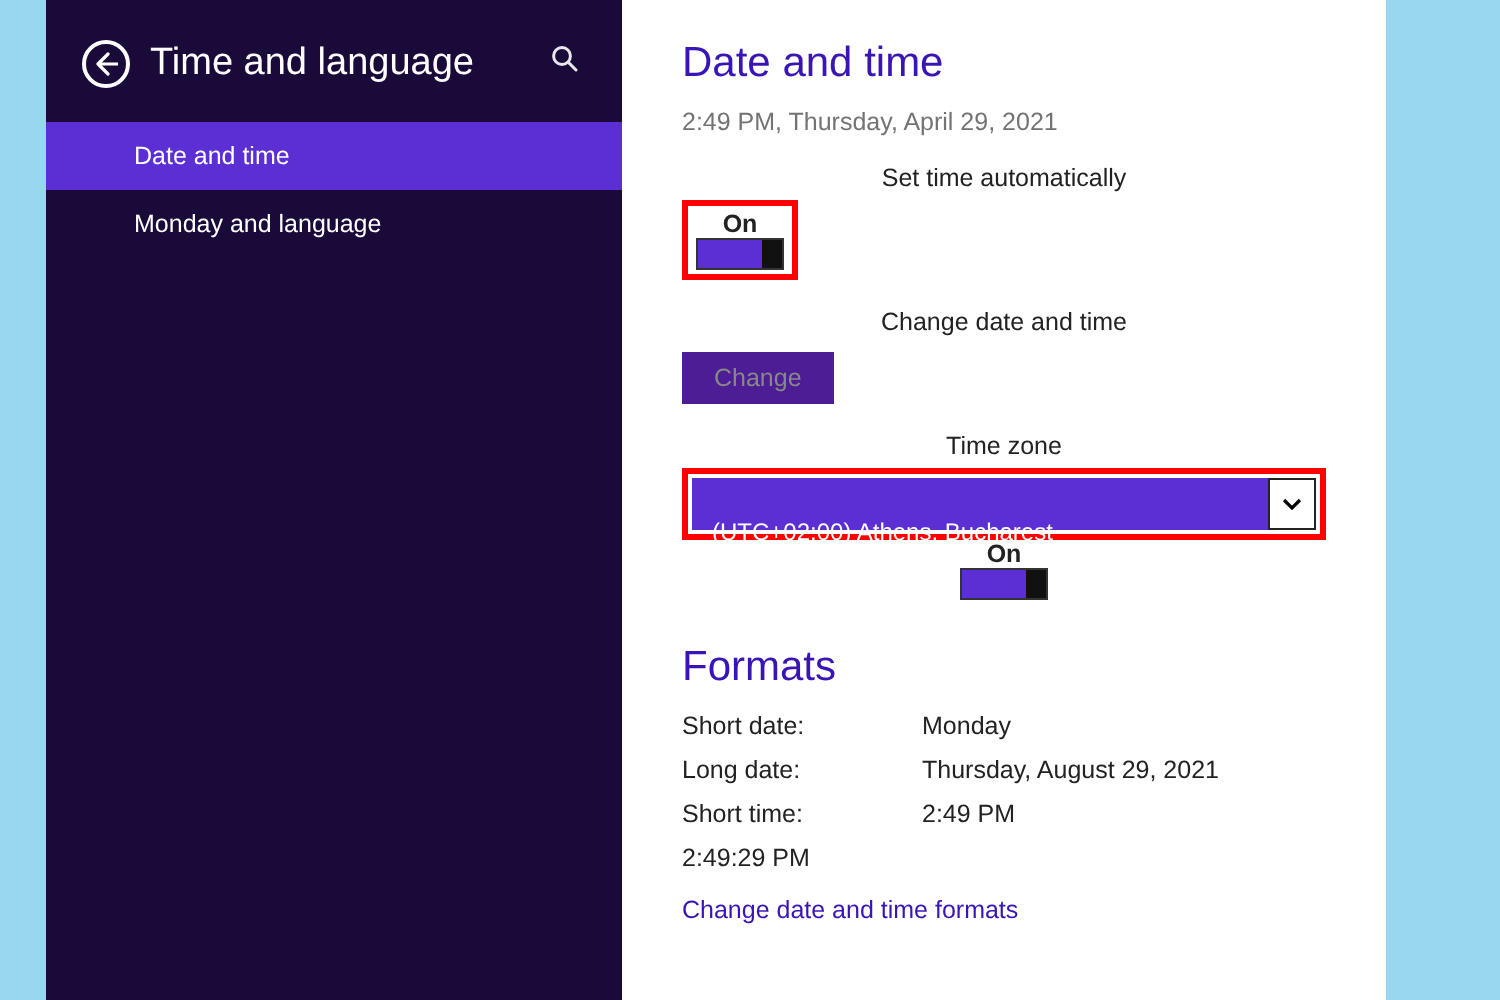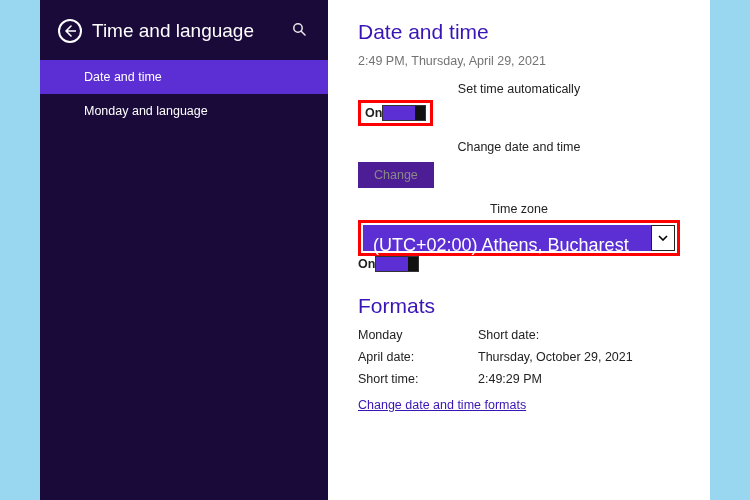--- a/index.html
+++ b/index.html
@@ -5,21 +5,21 @@
   * { box-sizing: border-box; margin: 0; padding: 0; }
   body {
     font-family: "Segoe UI", Arial, sans-serif;
     background: #99d6ef;
     width: 750px;
     height: 500px;
     overflow: hidden;
   }
   .window {
     position: absolute;
-    left: 40px;
+    left: 23px;
     top: 0;
     width: 670px;
     height: 500px;
     display: flex;
     background: #fff;
   }
   
   .sidebar {
     width: 288px;
     background: #1a0a3a;
@@ -83,20 +83,21 @@
   .muted { color: #737373; }
   .label { margin-top: 14px; margin-bottom: 4px; text-align: center; }
   .highlight-box {
     border: 3px solid #ff0000;
     padding: 2px 4px;
     display: inline-block;
   }
   .toggle-row {
     display: flex;
     align-items: center;
+    flex-direction: column;
   }
   .toggle-state { font-weight: 700; font-size: 12.5px; }
   .toggle {
     width: 44px;
     height: 16px;
     border: 1.5px solid #333;
     position: relative;
     background: #5b2fd3;
     cursor: pointer;
   }
@@ -125,42 +126,41 @@
   .tz-select {
     background: #5b2fd3;
     color: #fff;
     display: flex;
     align-items: stretch;
     height: 26px;
     cursor: pointer;
   }
   .tz-value {
     flex: 1;
-    padding: 10px 10px;
-    font-size: 18px;
+    padding: 20px 10px;
+    font-size: 12px;
     border-radius: 10px;
   }
   .tz-chev {
     width: 24px;
     background: #fff;
     color: #000;
     display: flex;
     align-items: center;
     justify-content: center;
     border: 1px solid #222;
   }
   .formats-grid {
     display: grid;
     grid-template-columns: 120px auto;
     row-gap: 8px;
     margin-top: 8px;
   }
   .link {
     color: #3a15b5;
-    text-decoration: underline;
     margin-top: 12px;
     display: inline-block;
     cursor: pointer;
     font-size: 12.5px;
   }
 </style>
 </head>
 <body>
 
 <div class="window">
@@ -220,23 +220,24 @@
 
     <div class="toggle-row">
       <span class="toggle-state">On</span>
       <div class="toggle">
           <div class="knob"></div>
         </div>
     </div>
 
     <h1 class="section formats">Formats</h1>
     <div class="formats-grid">
+      <div>Short date:</div>
       <div>Monday</div>
-      <div>Short date:</div>
-      <div>April date:</div>
-      <div>Thursday, October 29, 2021</div>
+      <div>Long date:</div>
+      <div>Thursday, August 29, 2021</div>
       <div>Short time:</div>
+      <div>2:49 PM</div>
       <div>2:49:29 PM</div>
     </div>
     <a class="link">Change date and time formats</a>
 
   </div>
 </div>
 
 </body></html>

